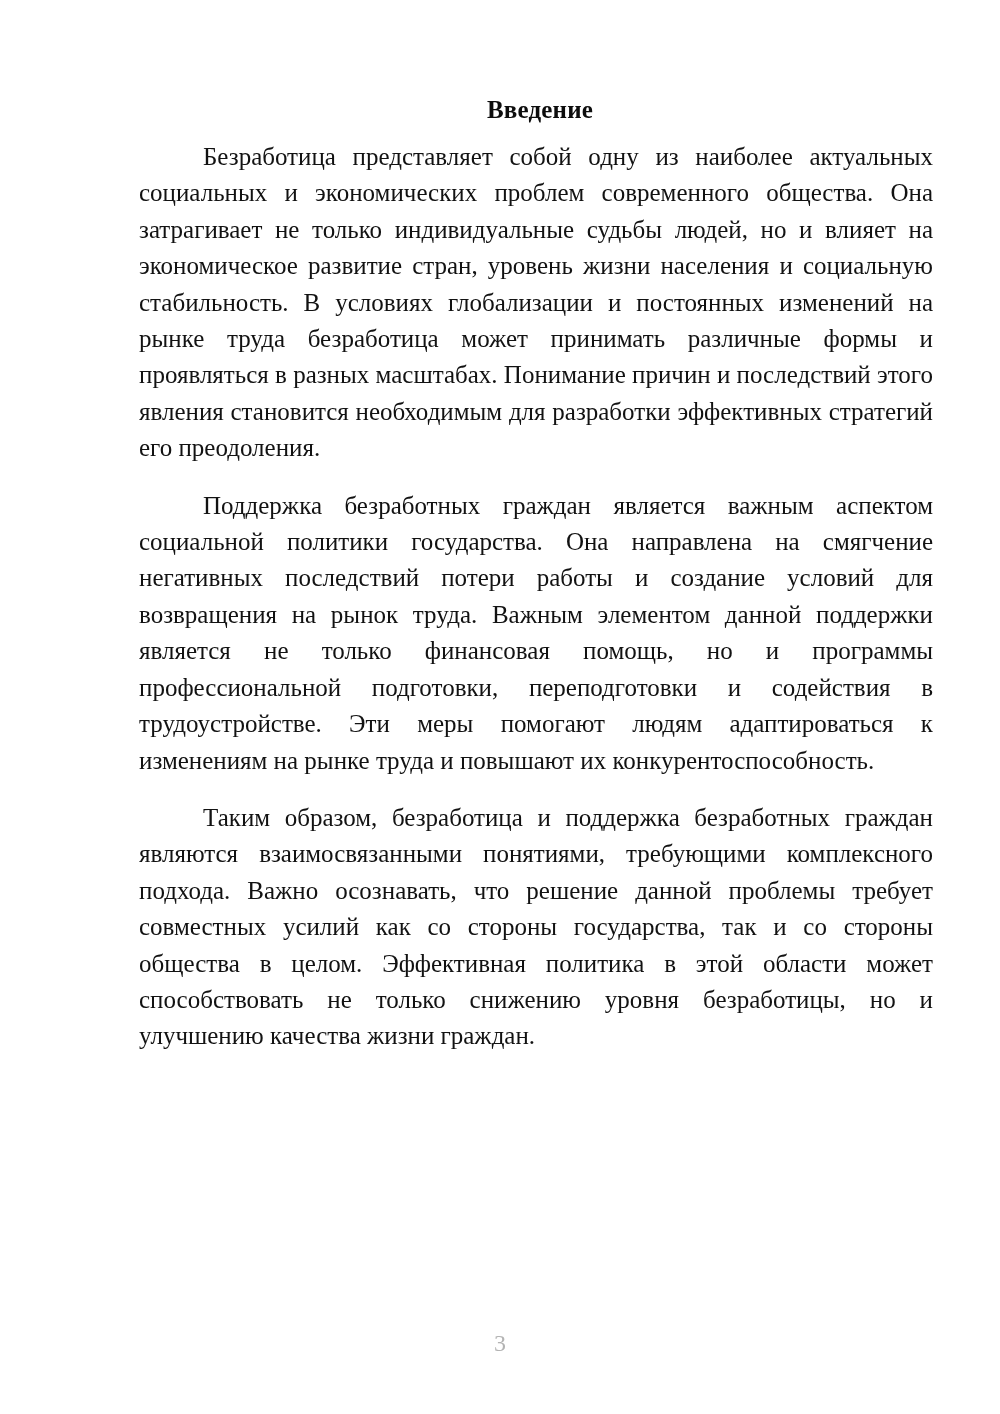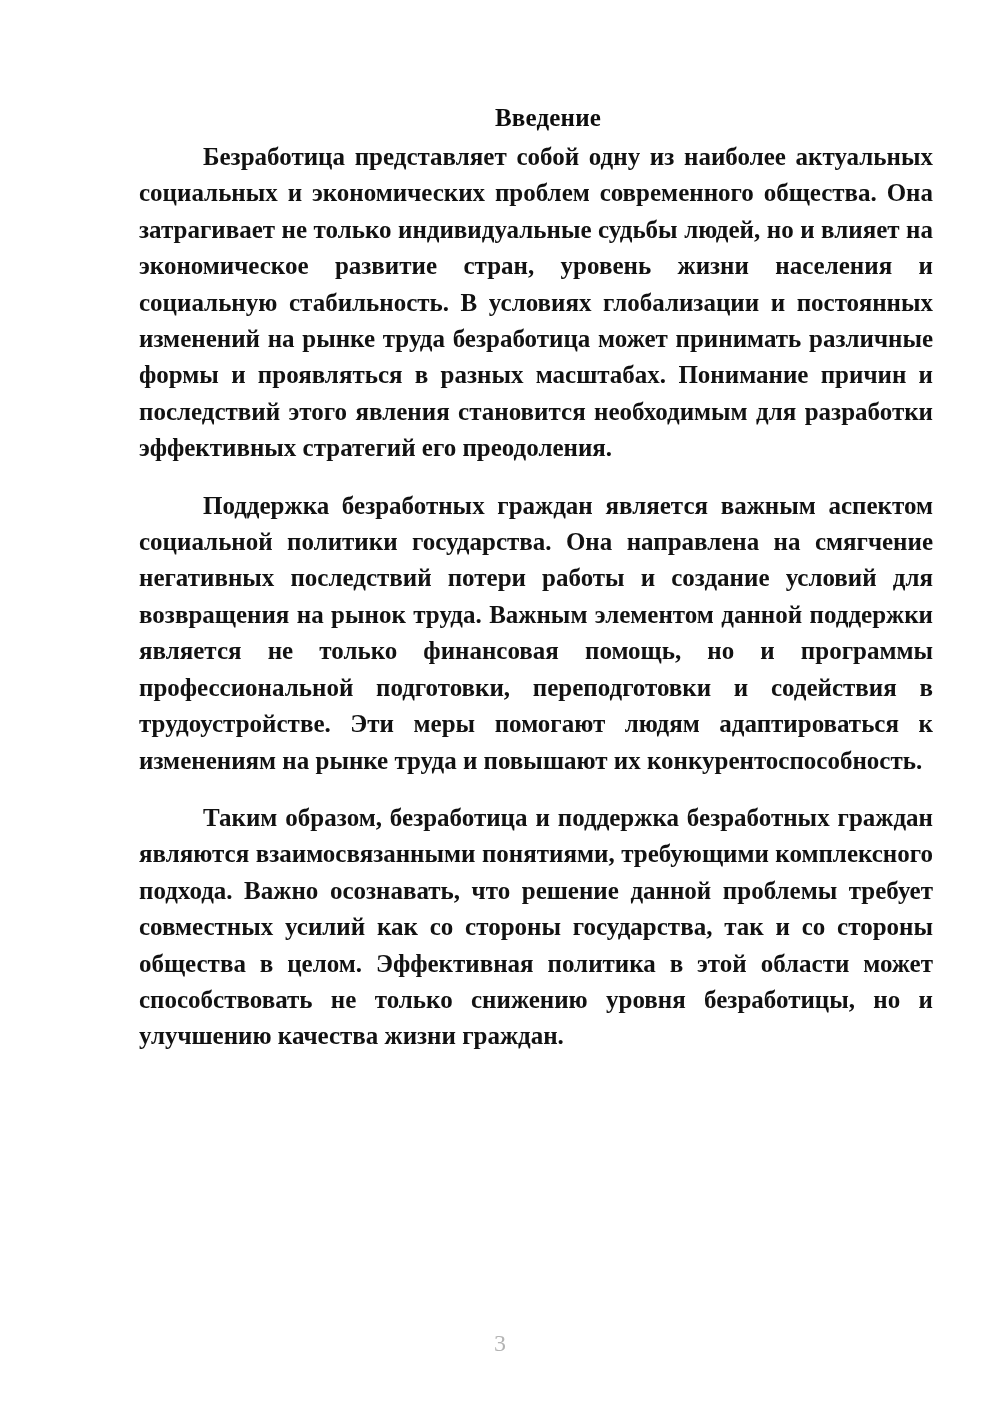--- a/index.html
+++ b/index.html
@@ -21,21 +21,21 @@
     overflow: hidden;
     box-sizing: border-box;
   }
   .content {
     position: absolute;
     left: 139px;
     top: 0;
     width: 794px;
   }
   .doc-title {
-    margin: 12px;
+    margin: 4px;
     padding: 0;
     position: absolute;
     left: 0;
     top: 90px;
     width: 794px;
     text-align: center;
     font-size: 25px;
     line-height: 32px;
     font-weight: bold;
     letter-spacing: 0.2px;
@@ -50,21 +50,20 @@
   .para {
     margin: 0 0 21px 0;
     padding: 0;
     text-align: justify;
     text-justify: inter-word;
     text-indent: 64px;
     font-size: 25px;
     line-height: 36.4px;
     color: #121212;
     hyphens: none;
-    font-weight: bold;
   }
   .para:last-child {
     margin-bottom: 8px;
   }
   .page-number {
     position: absolute;
     left: 0;
     top: 1328px;
     width: 1000px;
     text-align: center;

